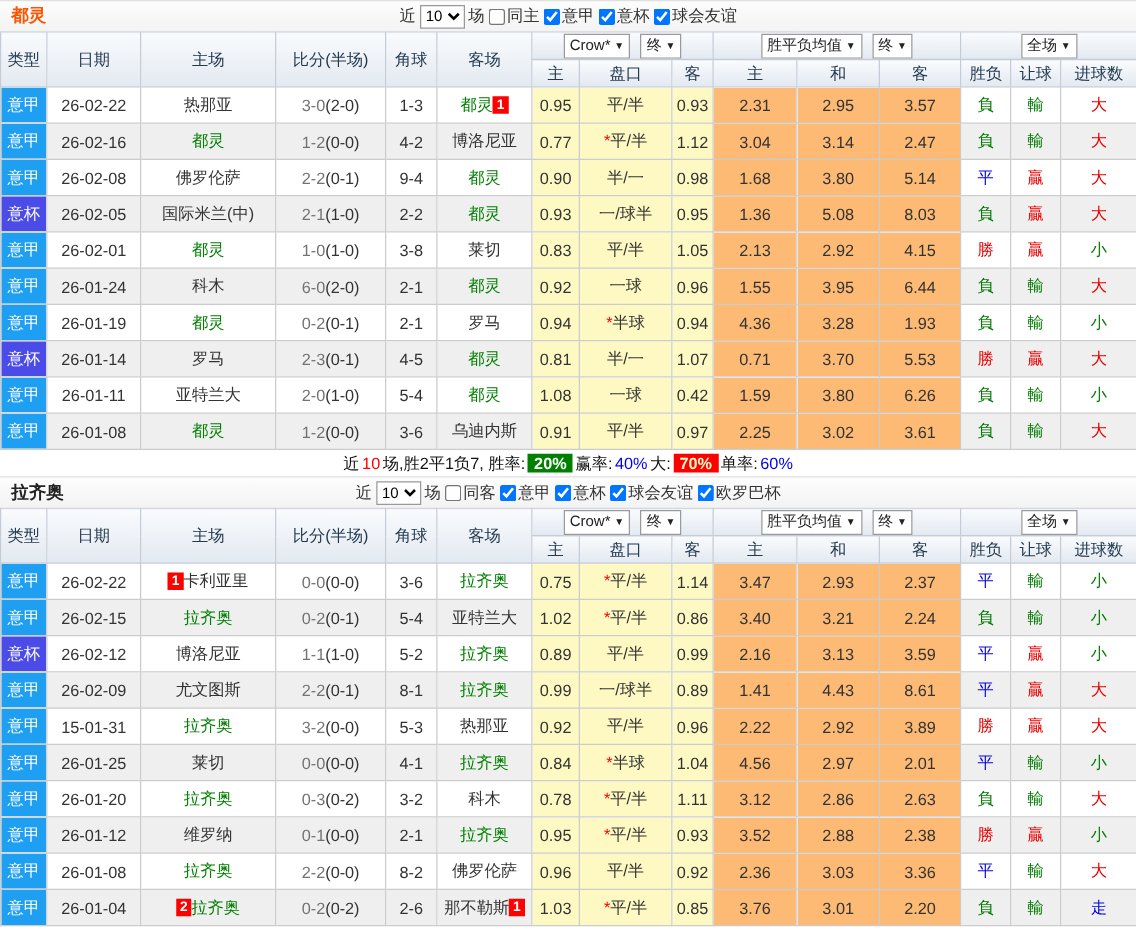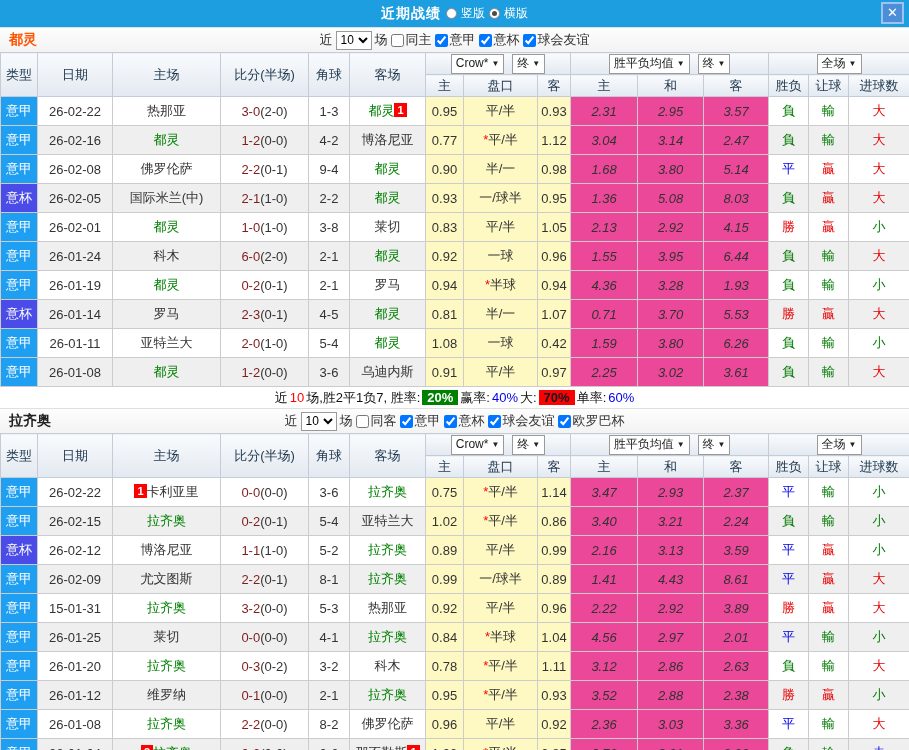--- a/index.html
+++ b/index.html
@@ -26,54 +26,44 @@
   table { border-collapse:collapse; table-layout:fixed; width:909px; }
   th, td { border:1px solid #ccc; text-align:center; padding:0; overflow:hidden; white-space:nowrap; }
   thead th { background:linear-gradient(#f9fbfd,#e3e9f1); border-color:#c3ccd7; color:#223a50; font-weight:normal; font-size:13px; height:22px; }
   .dd { display:inline-block; background:#fff; border:1px solid #9a9a9a; padding:0px 4px; font-size:12px; color:#222; line-height:16px; cursor:pointer; }
   .dd::after { content:"▼"; font-size:8px; margin-left:3px; position:relative; top:-1px; }
   .dd-gap { display:inline-block; width:8px; }
 
   tbody td { height:28px; font-size:13px; color:#333; background:#fff; }
   tbody tr:nth-child(even) td { background:#efefef; }
   tbody tr td.c-odds { background:#fef9c3; }
-  tbody tr td.c-avg { background:#ec4899;font-style:italic; }
+  tbody tr td.c-avg { background:#fdba74; }
 
   td.c-type { padding:0; }
   .type-badge { display:block; height:100%; line-height:28px; background:#1e9ff2; color:#fff; font-size:13px; }
   .type-badge.cup { background:#4b4be8; }
 
-  .ft-score { color:#7f1d1d; }
+  .ft-score { color:#737373; }
   .ht-score { color:#333; }
   .focus { color:#008000; }
   .rank-badge { display:inline-block; background:#fd0000; color:#fff; font-size:11px; font-weight:bold; line-height:14px; padding:0 3px; vertical-align:1px; }
   .star { color:#f00; }
 
   
   .summary { height:21px; display:flex; align-items:center; justify-content:center; font-size:13px; color:#111; }
   .summary span { margin:0 1px; }
   .num-red { color:#f00; }
   .txt-blue { color:#0000ee; }
   .pct-green { background:#008000; color:#fff; padding:0 5px; font-weight:bold; }
-  .pct-red { background:#fd0000; color:#0f172a; padding:0 5px; font-weight:bold; }
+  .pct-red { background:#fd0000; color:#fef9c3; padding:0 5px; font-weight:bold; }
 </style>
 </head>
 <body>
 
 <div class="app">
-  <div class="titlebar">
-    <span class="title">近期战绩</span>
-    <span class="radio-group">
-      <span class="radio"></span>
-      <span>竖版</span>
-      <span class="radio checked"></span>
-      <span>横版</span>
-    </span>
-    <span class="close-btn"><span>✕</span></span>
-  </div>
   <div id="sections">
   <div class="section">
     <div class="section-bar">
       <span class="team-name" style="color: rgb(255, 85, 0);">都灵</span>
       <span class="filter">
         <span>近</span>
         <select class="near-select">
           <option>10</option>
         </select>
         <span>场</span>

